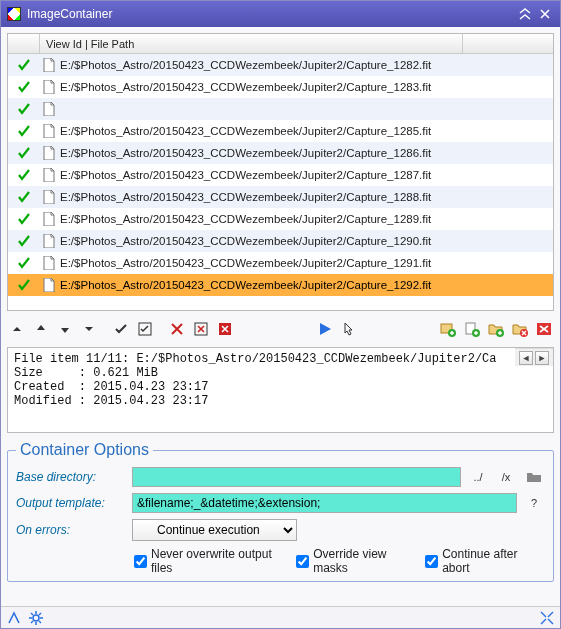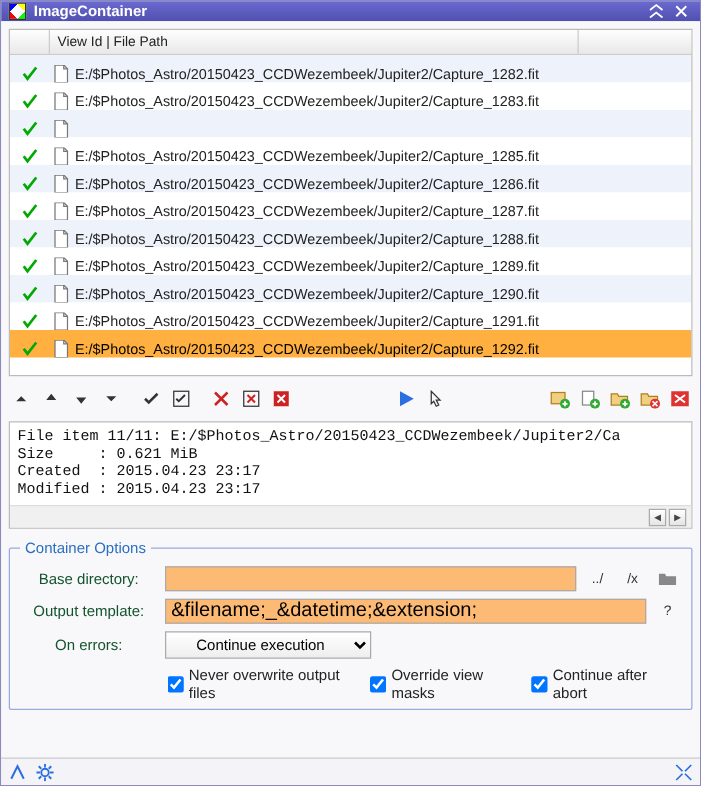--- a/index.html
+++ b/index.html
@@ -1,55 +1,55 @@
 <!DOCTYPE html>
 <html><head>
 <meta charset="utf-8">
 <style>
   * { box-sizing: border-box; margin: 0; padding: 0; }
   body { font-family: "Segoe UI", Tahoma, sans-serif; font-size: 12px; background: #e8e8e8; }
   .window { width: 561px; height: 629px; background: #fff; border: 1px solid #8a8ac0; display: flex; flex-direction: column; }
-  .titlebar { background: linear-gradient(to bottom, #6a6ad0, #5050b0); color: #fff; height: 16px; display: flex; align-items: center; padding: 0 6px; font-weight: bold; }
+  .titlebar { background: linear-gradient(to bottom, #6a6ad0, #5050b0); color: #fff; height: 26px; display: flex; align-items: center; padding: 0 6px; font-weight: normal; }
   .title-icon { width: 14px; height: 14px; margin-right: 6px; background:
     linear-gradient(45deg,#f00 25%,transparent 25%),
     linear-gradient(-45deg,#0f0 25%,transparent 25%),
     linear-gradient(135deg,#00f 25%,transparent 25%),
     linear-gradient(-135deg,#ff0 25%,transparent 25%),
     #fff; border:1px solid #333;}
   .titlebar .spacer { flex: 1; }
   .titlebar .winbtn { width: 18px; height: 16px; display:flex;align-items:center;justify-content:center; color:#fff; cursor:pointer; margin-left:2px;}
   .content { flex: 1; display:flex; flex-direction:column; padding:6px; gap:6px; overflow:hidden; background:#f8f8fa;}
   .filelist-wrap { border:1px solid #bbb; background:#fff; height:278px; display:flex; flex-direction:column;}
   .fl-header { display:flex; background:linear-gradient(#fefefe,#e8e8e8); border-bottom:1px solid #ccc; height:20px; font-size:11px; color:#222;}
   .fl-header .hcol { border-right:1px solid #ccc; padding:3px 6px; display:flex;align-items:center;}
   .hchk{width:32px;} .hfile{flex:1;} .hmask{width:90px;margin-top:48px;}
   .fl-body { flex:1; overflow:auto; }
-  .row { display:flex; align-items:flex-end; height:22px; font-size:11.5px; }
+  .row { display:flex; align-items:center; height:22px; font-size:11.5px; }
   .row.even { background:#eef2fb; }
   .row.odd { background:#fff; }
   .row.sel { background:#ffb040; }
   .row .chk { width:32px; display:flex;justify-content:center; color:#0a0; font-weight:bold;}
   .row .fic { width:18px; display:flex;justify-content:center; color:#555;}
   .row .path { flex:1; padding-left:2px; white-space:nowrap; overflow:hidden; color:#222;}
   .row .mask { width:90px; }
   .row.sel .path, .row.sel .fic { color:#000; }
   .row.sel .fic svg { fill:#3a6fd8; }
   .toolbar { display:flex; align-items:center; gap:4px; padding:2px 0; }
   .tbtn { width:20px;height:20px;display:flex;align-items:center;justify-content:center;cursor:pointer;border:1px solid transparent;border-radius:2px;}
   .tsep{width:4px;}
   .tspacer{flex:1;}
-  .info-wrap{border:1px solid #bbb;background:#fff;height:86px;display:flex;flex-direction:column;}
+  .info-wrap{border:1px solid #bbb;background:#fff;height:86px;display:flex;flex-direction:row;}
   .info-txt{flex:1;padding:4px 6px;font-family:"Consolas","Courier New",monospace;font-size:12px;white-space:pre;overflow:hidden;color:#111;}
   .info-scroll{height:18px;background:#f0f0f0;border-top:1px solid #ddd;display:flex;justify-content:flex-end;align-items:center;gap:2px;padding:0 4px;}
   .scrbtn{width:14px;height:14px;display:flex;align-items:center;justify-content:center;color:#444;border:1px solid #aaa;background:linear-gradient(#fff,#e4e4e4);font-size:9px;}
   fieldset.opts{border:1px solid #9ad;border-radius:2px;padding:8px 8px 6px 8px;margin-top:2px;}
-  fieldset.opts legend{color:#2a6fc0;font-size:12px;padding:0 4px;}
+  fieldset.opts legend{color:#2a6fc0;font-size:16px;padding:0 4px;}
   .opt-row{display:flex;align-items:center;margin-bottom:6px;gap:6px;}
-  .opt-row label.lab{width:110px;text-align:center;color:#14532d;font-size:12px;}
-  .opt-row input[type=text]{flex:1;height:20px;border:1px solid #aaa;padding:0 4px;font-size:16px;background:#fdba74;}
+  .opt-row label.lab{width:110px;text-align:left;color:#0369a1;font-size:12px;font-style:italic;}
+  .opt-row input[type=text]{flex:1;height:20px;border:1px solid #aaa;padding:0 4px;font-size:12px;background:#5eead4;}
   .opt-row select{height:22px;border:1px solid #aaa;font-size:12px;background:linear-gradient(#fff,#eee);padding:0 20px;}
   .sidebtn{width:22px;height:20px;display:flex;align-items:center;justify-content:center;border:1px solid transparent;font-size:11px;color:#333;cursor:pointer;}
   .chk-row{display:flex;align-items:center;gap:4px;padding-left:118px;margin-top:4px;}
   .chk-row label{display:flex;align-items:center;gap:4px;color:#222;font-size:12px;}
   .footer{height:22px;border-top:1px solid #ccc;display:flex;align-items:center;padding:0 6px;gap:8px;background:#f4f4f8;}
   .footer .fspacer{flex:1;}
   svg{display:block;}
 </style>
 </head>
 <body>

